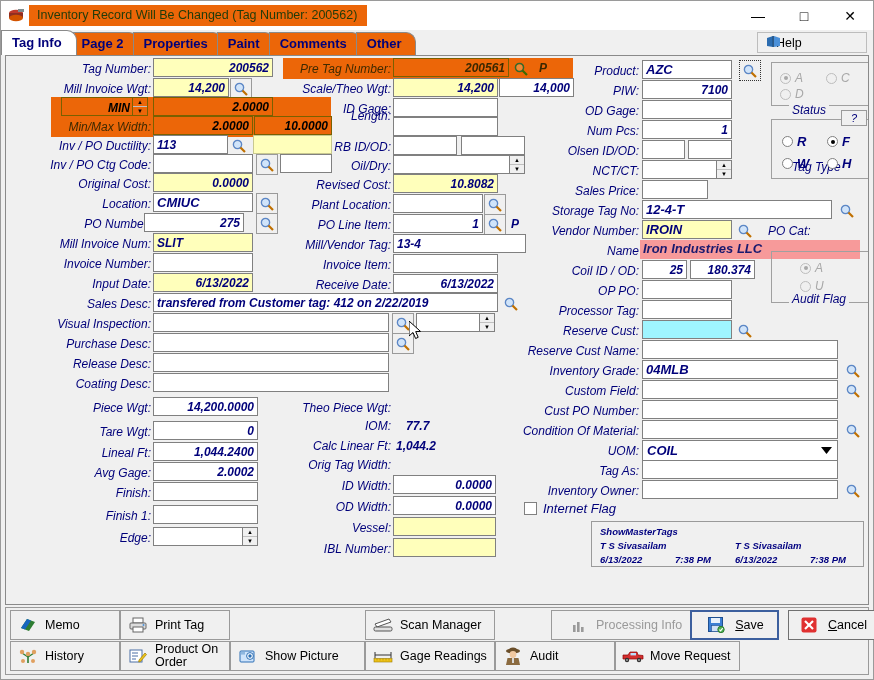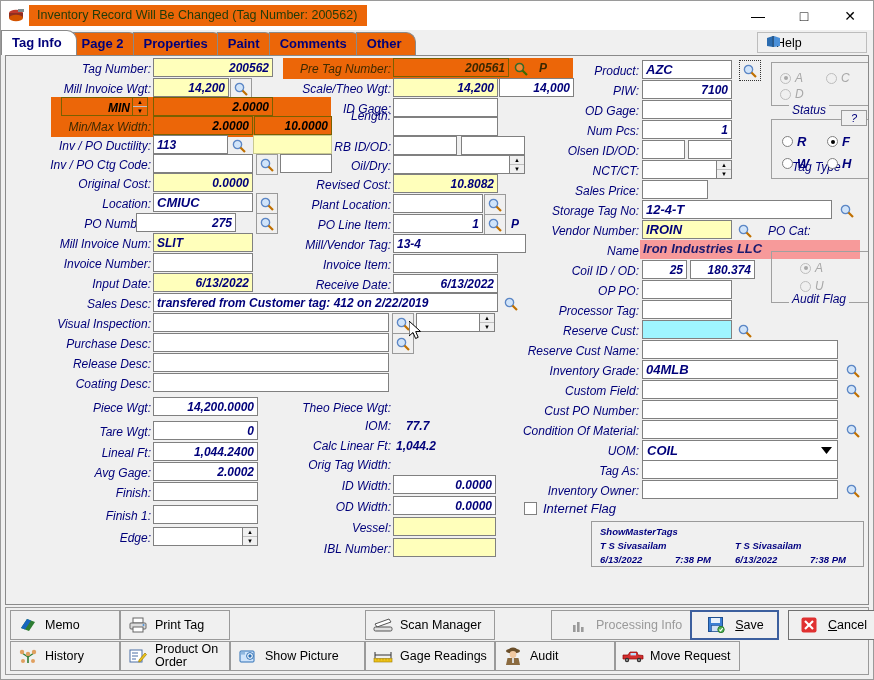--- a/index.html
+++ b/index.html
@@ -329,21 +329,21 @@
     <div class="fld" style="left:147px;top:137px;width:100px;font-size:13px;">CMIUC</div>
     <div class="mag" style="left:250px;top:137px;">
       <svg width="14" height="14" viewBox="0 0 14 14">
           <circle cx="5.5" cy="5.5" r="4" fill="none" stroke="#5b87c7" stroke-width="1.6"></circle>
           <circle cx="5.5" cy="5.5" r="3" fill="#cfe4fb"></circle>
           <line x1="8.5" y1="8.5" x2="13" y2="13" stroke="#c07000" stroke-width="2.2"></line>
         </svg>
     </div>
 
     <div class="lbl" style="left:45px;top:160px;width:100px;">PO Number:</div>
-    <div class="fld r" style="left:130px;top:157px;width:100px;padding-left:12px;">275</div>
+    <div class="fld r" style="left:138px;top:157px;width:100px;padding-left:12px;">275</div>
     <div class="mag" style="left:250px;top:157px;">
       <svg width="14" height="14" viewBox="0 0 14 14">
           <circle cx="5.5" cy="5.5" r="4" fill="none" stroke="#5b87c7" stroke-width="1.6"></circle>
           <circle cx="5.5" cy="5.5" r="3" fill="#cfe4fb"></circle>
           <line x1="8.5" y1="8.5" x2="13" y2="13" stroke="#c07000" stroke-width="2.2"></line>
         </svg>
     </div>
 
     <div class="lbl" style="left:20px;top:180px;width:125px;">Mill Invoice Num:</div>
     <div class="fld yel" style="left:147px;top:177px;width:100px;">SLIT</div>

